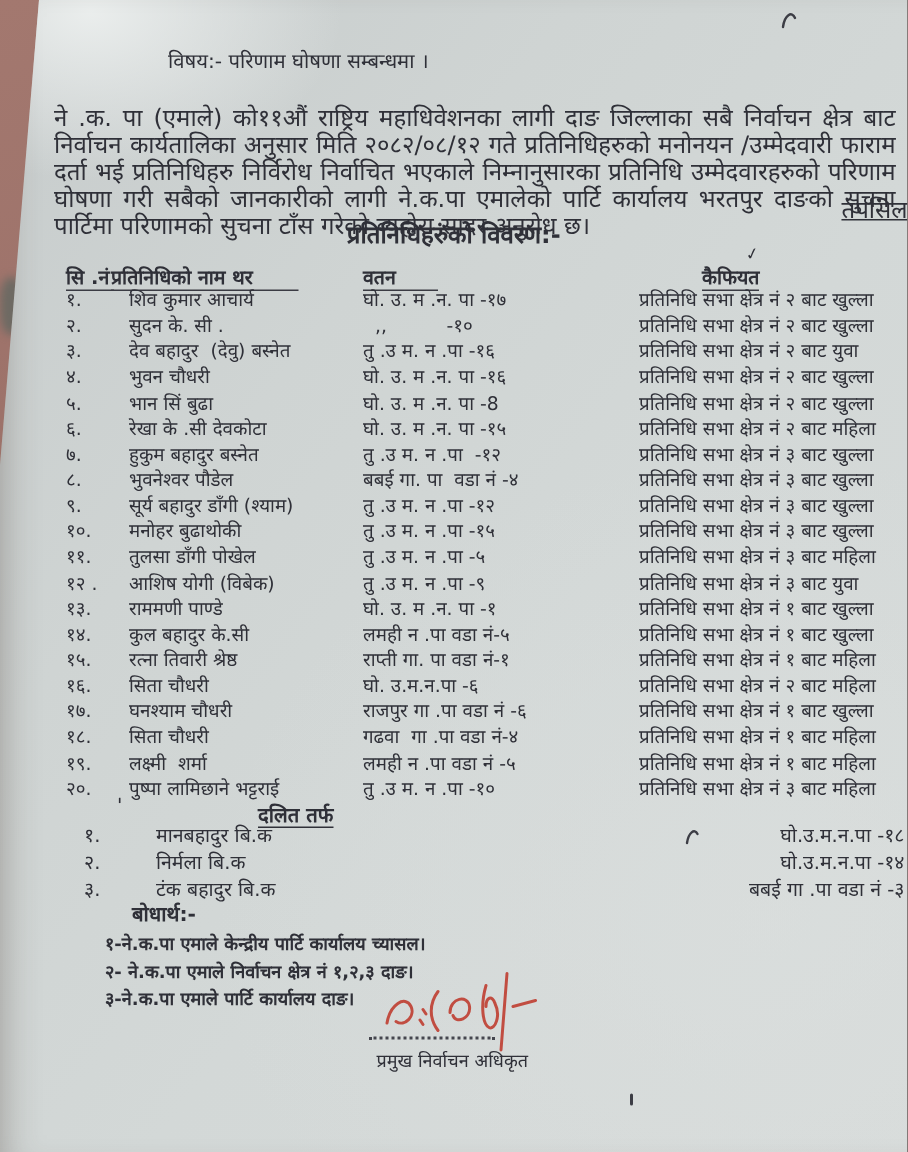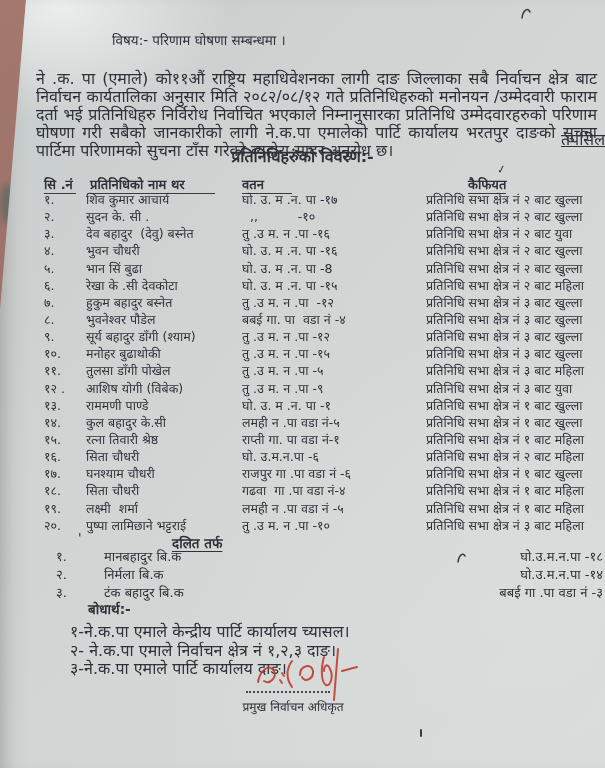--- a/index.html
+++ b/index.html
@@ -19,43 +19,43 @@
   .doc{position:absolute;inset:0;}
   .abs{position:absolute;}
   .subject{left:112px;top:15px;font-size:13.5px;margin-top:16px;}
   .body-par{left:36px;top:40px;width:561px;font-size:16px;line-height:18px;text-align:justify;margin-top:30px;}
   .tapasil{left:0;right:0;top:128px;text-align:right;font-size:16px;text-decoration:underline;}
   .sec-title{left:0;right:0;top:145px;text-align:center;font-size:16px;font-weight:bold;
              text-underline-offset:4px;}
   .hdr{top:175px;font-size:13px;font-weight:bold;}
   .u-ext{border-bottom:1.4px solid #3a3b43;}
   .hdr-sn{left:44px;padding-right:3px;}
-  .hdr-name{left:90px;padding-right:30px;}
+  .hdr-name{left:74px;padding-right:30px;}
   .hdr-vatan{left:242px;padding-right:28px;}
   .hdr-remark{left:468px;}
   .tick{left:497px;top:163px;font-size:11px;transform:rotate(-12deg);}
   .rows{left:44px;top:191px;right:2px;}
   .trow{display:flex;height:17.15px;align-items:center;font-size:12.5px;}
   .trow .c-sn{width:42px;white-space:pre;}
   .trow .c-name{width:156px;white-space:pre;}
   .trow .c-vatan{width:184px;white-space:pre;}
   .trow .c-remark{flex:1;white-space:nowrap;}
   .dalit-title{left:172px;top:534px;font-size:13.5px;font-weight:bold;
                text-decoration:underline;text-underline-offset:3px;}
   .drows{left:56px;top:547px;right:2px;}
   .drow{display:flex;height:18.2px;align-items:center;font-size:13px;}
   .drow .c-sn{width:48px;white-space:pre;}
   .drow .c-name{width:150px;white-space:pre;}
   .drow .c-vatan{flex:1;white-space:pre;text-align:right;}
   .bodharth{left:88px;top:600px;font-size:13.5px;font-weight:bold;}
-  .notes{left:70px;top:620px;font-size:16px;}
+  .notes{left:70px;top:620px;font-size:12px;font-weight:bold;}
   .notes div{height:18.5px;}
   .sig-svg{left:250px;top:646px;}
   .dotline{left:246px;top:688px;width:84px;height:3px;border-bottom:2.4px dotted #45464e;}
-  .sig-label{left:234px;top:698px;width:118px;text-align:center;font-size:12px;}
+  .sig-label{left:234px;top:698px;width:118px;text-align:right;font-size:12px;}
   .pen-mark{stroke:#3c3d45;stroke-width:1.6;fill:none;stroke-linecap:round;}
   .mark-apos{left:78px;top:530px;font-size:13px;}
   .mark-dot{left:420px;top:729px;width:2px;height:8px;background:#3c3d45;border-radius:1px;}
 </style>
 </head>
 <body>
 
 <div class="photo">
   <div class="table-shadow"></div>
   <div class="paper"></div>

